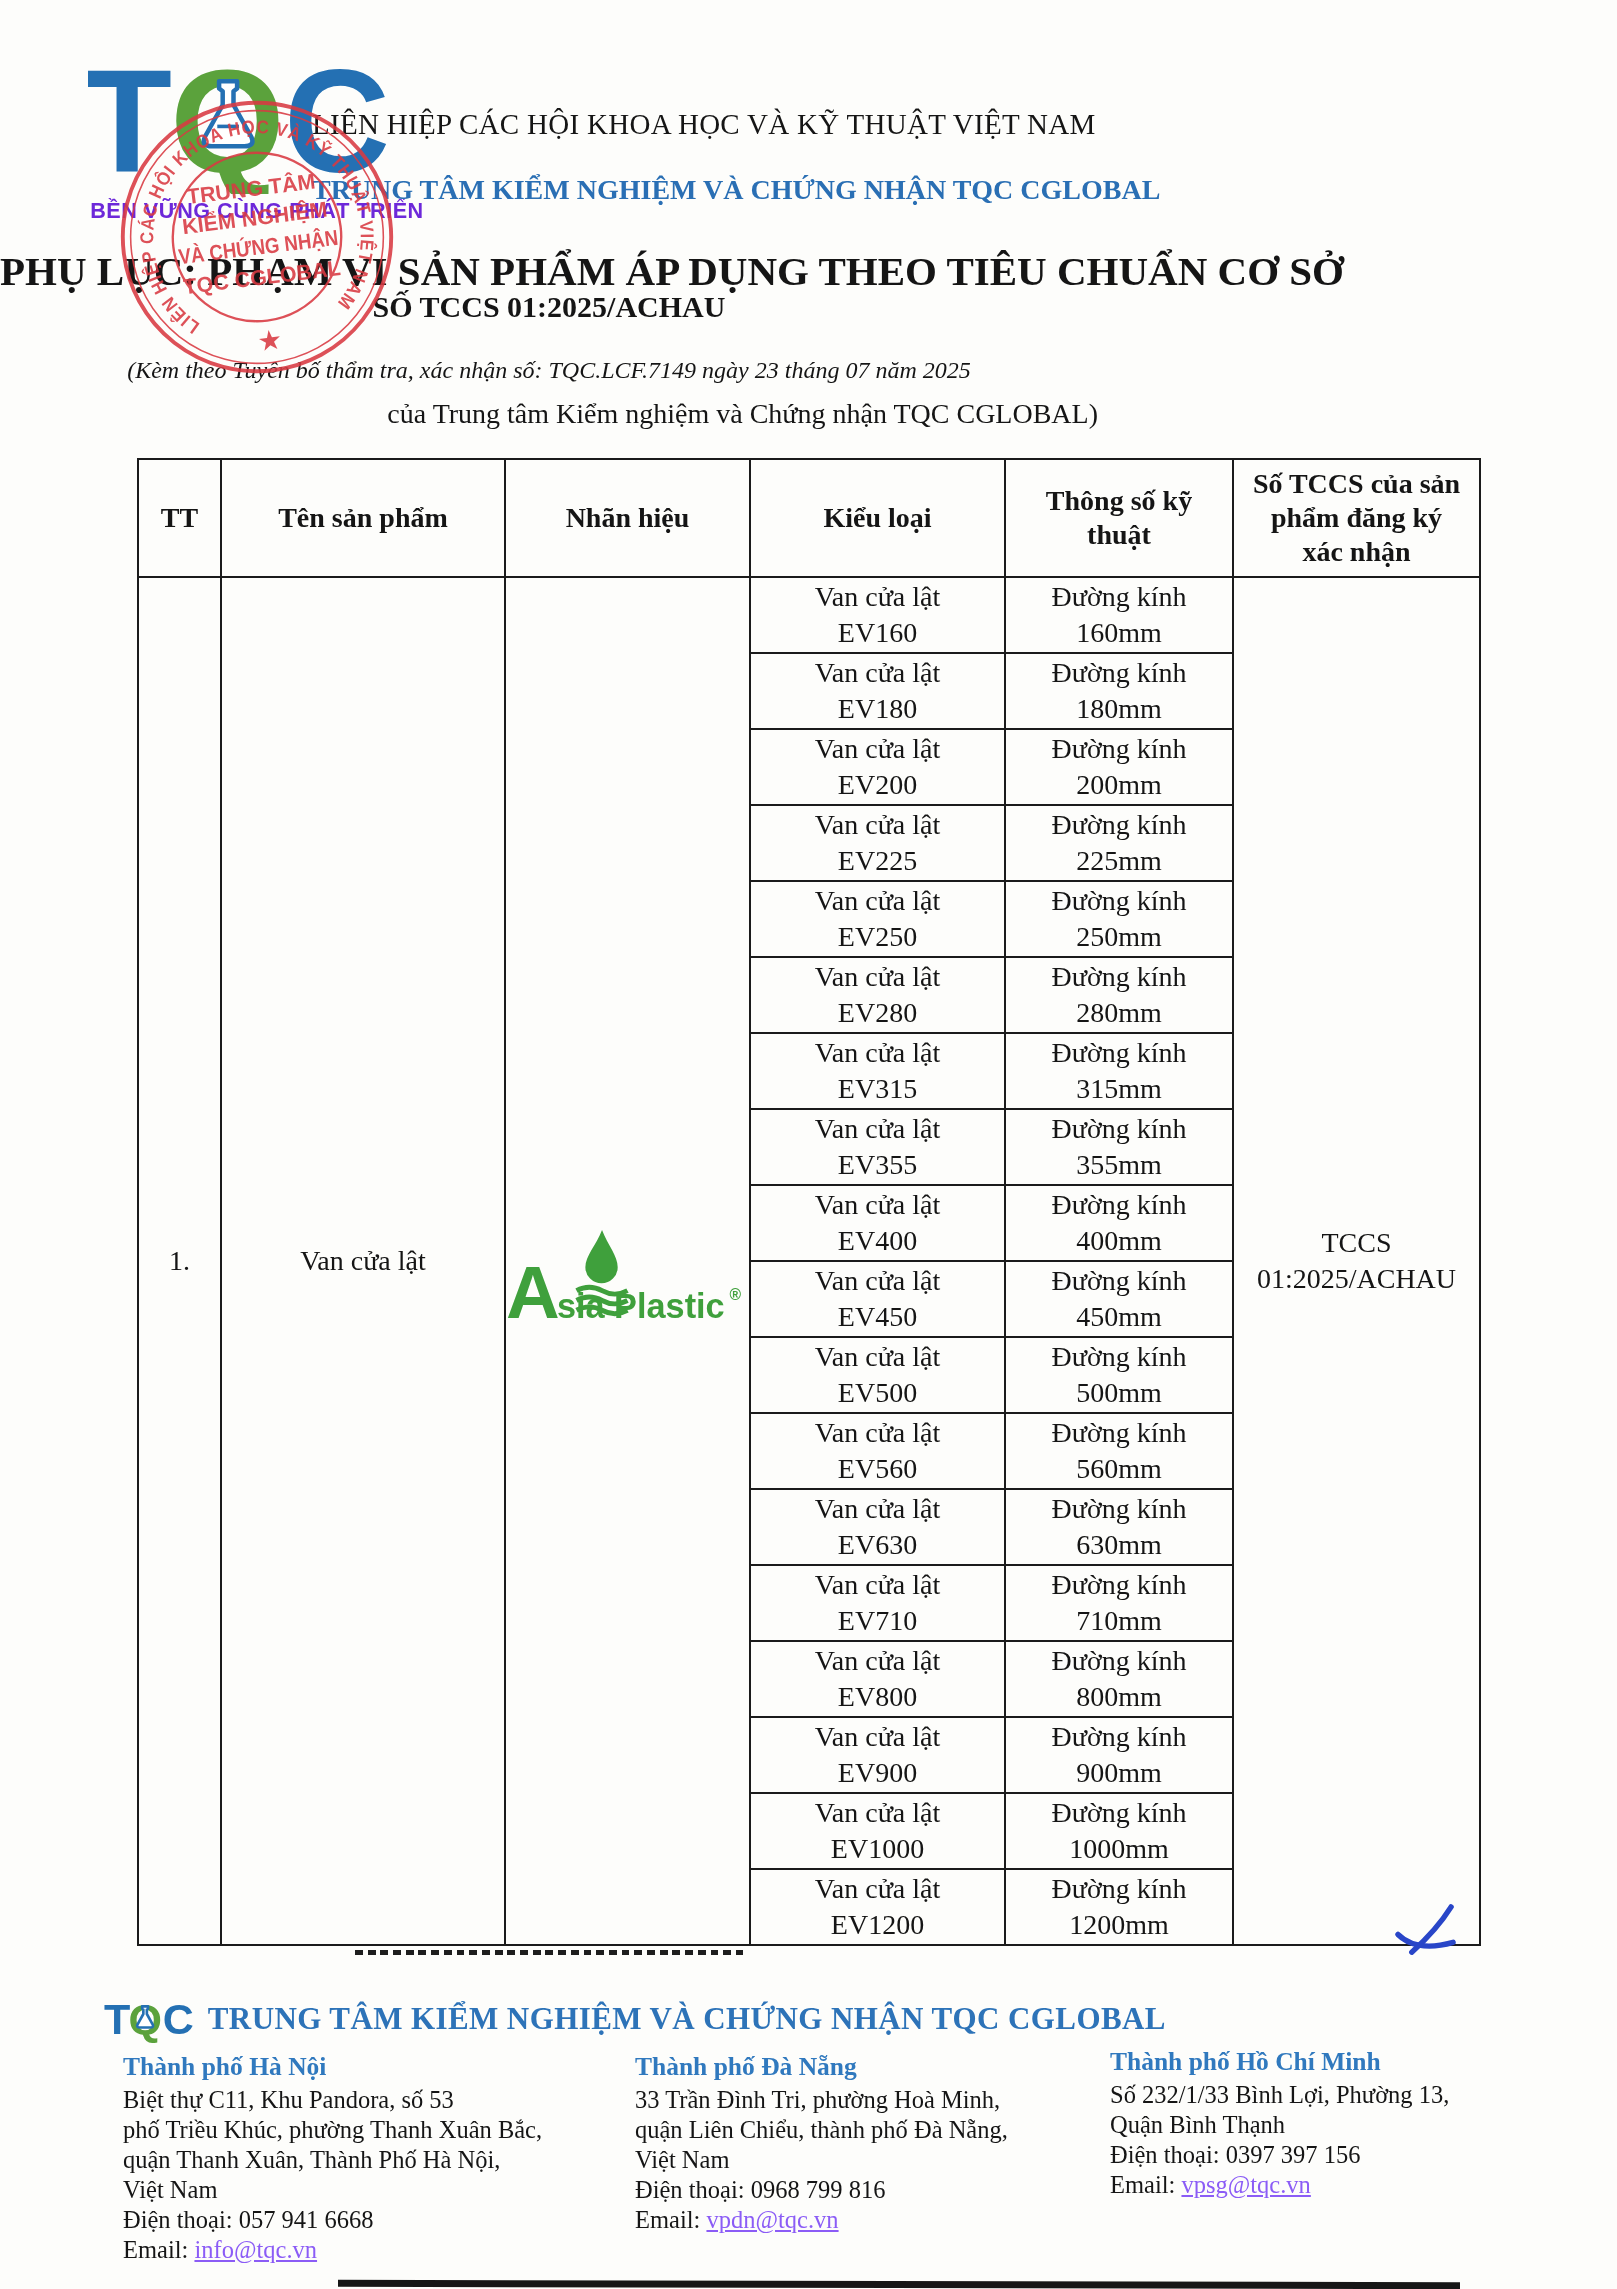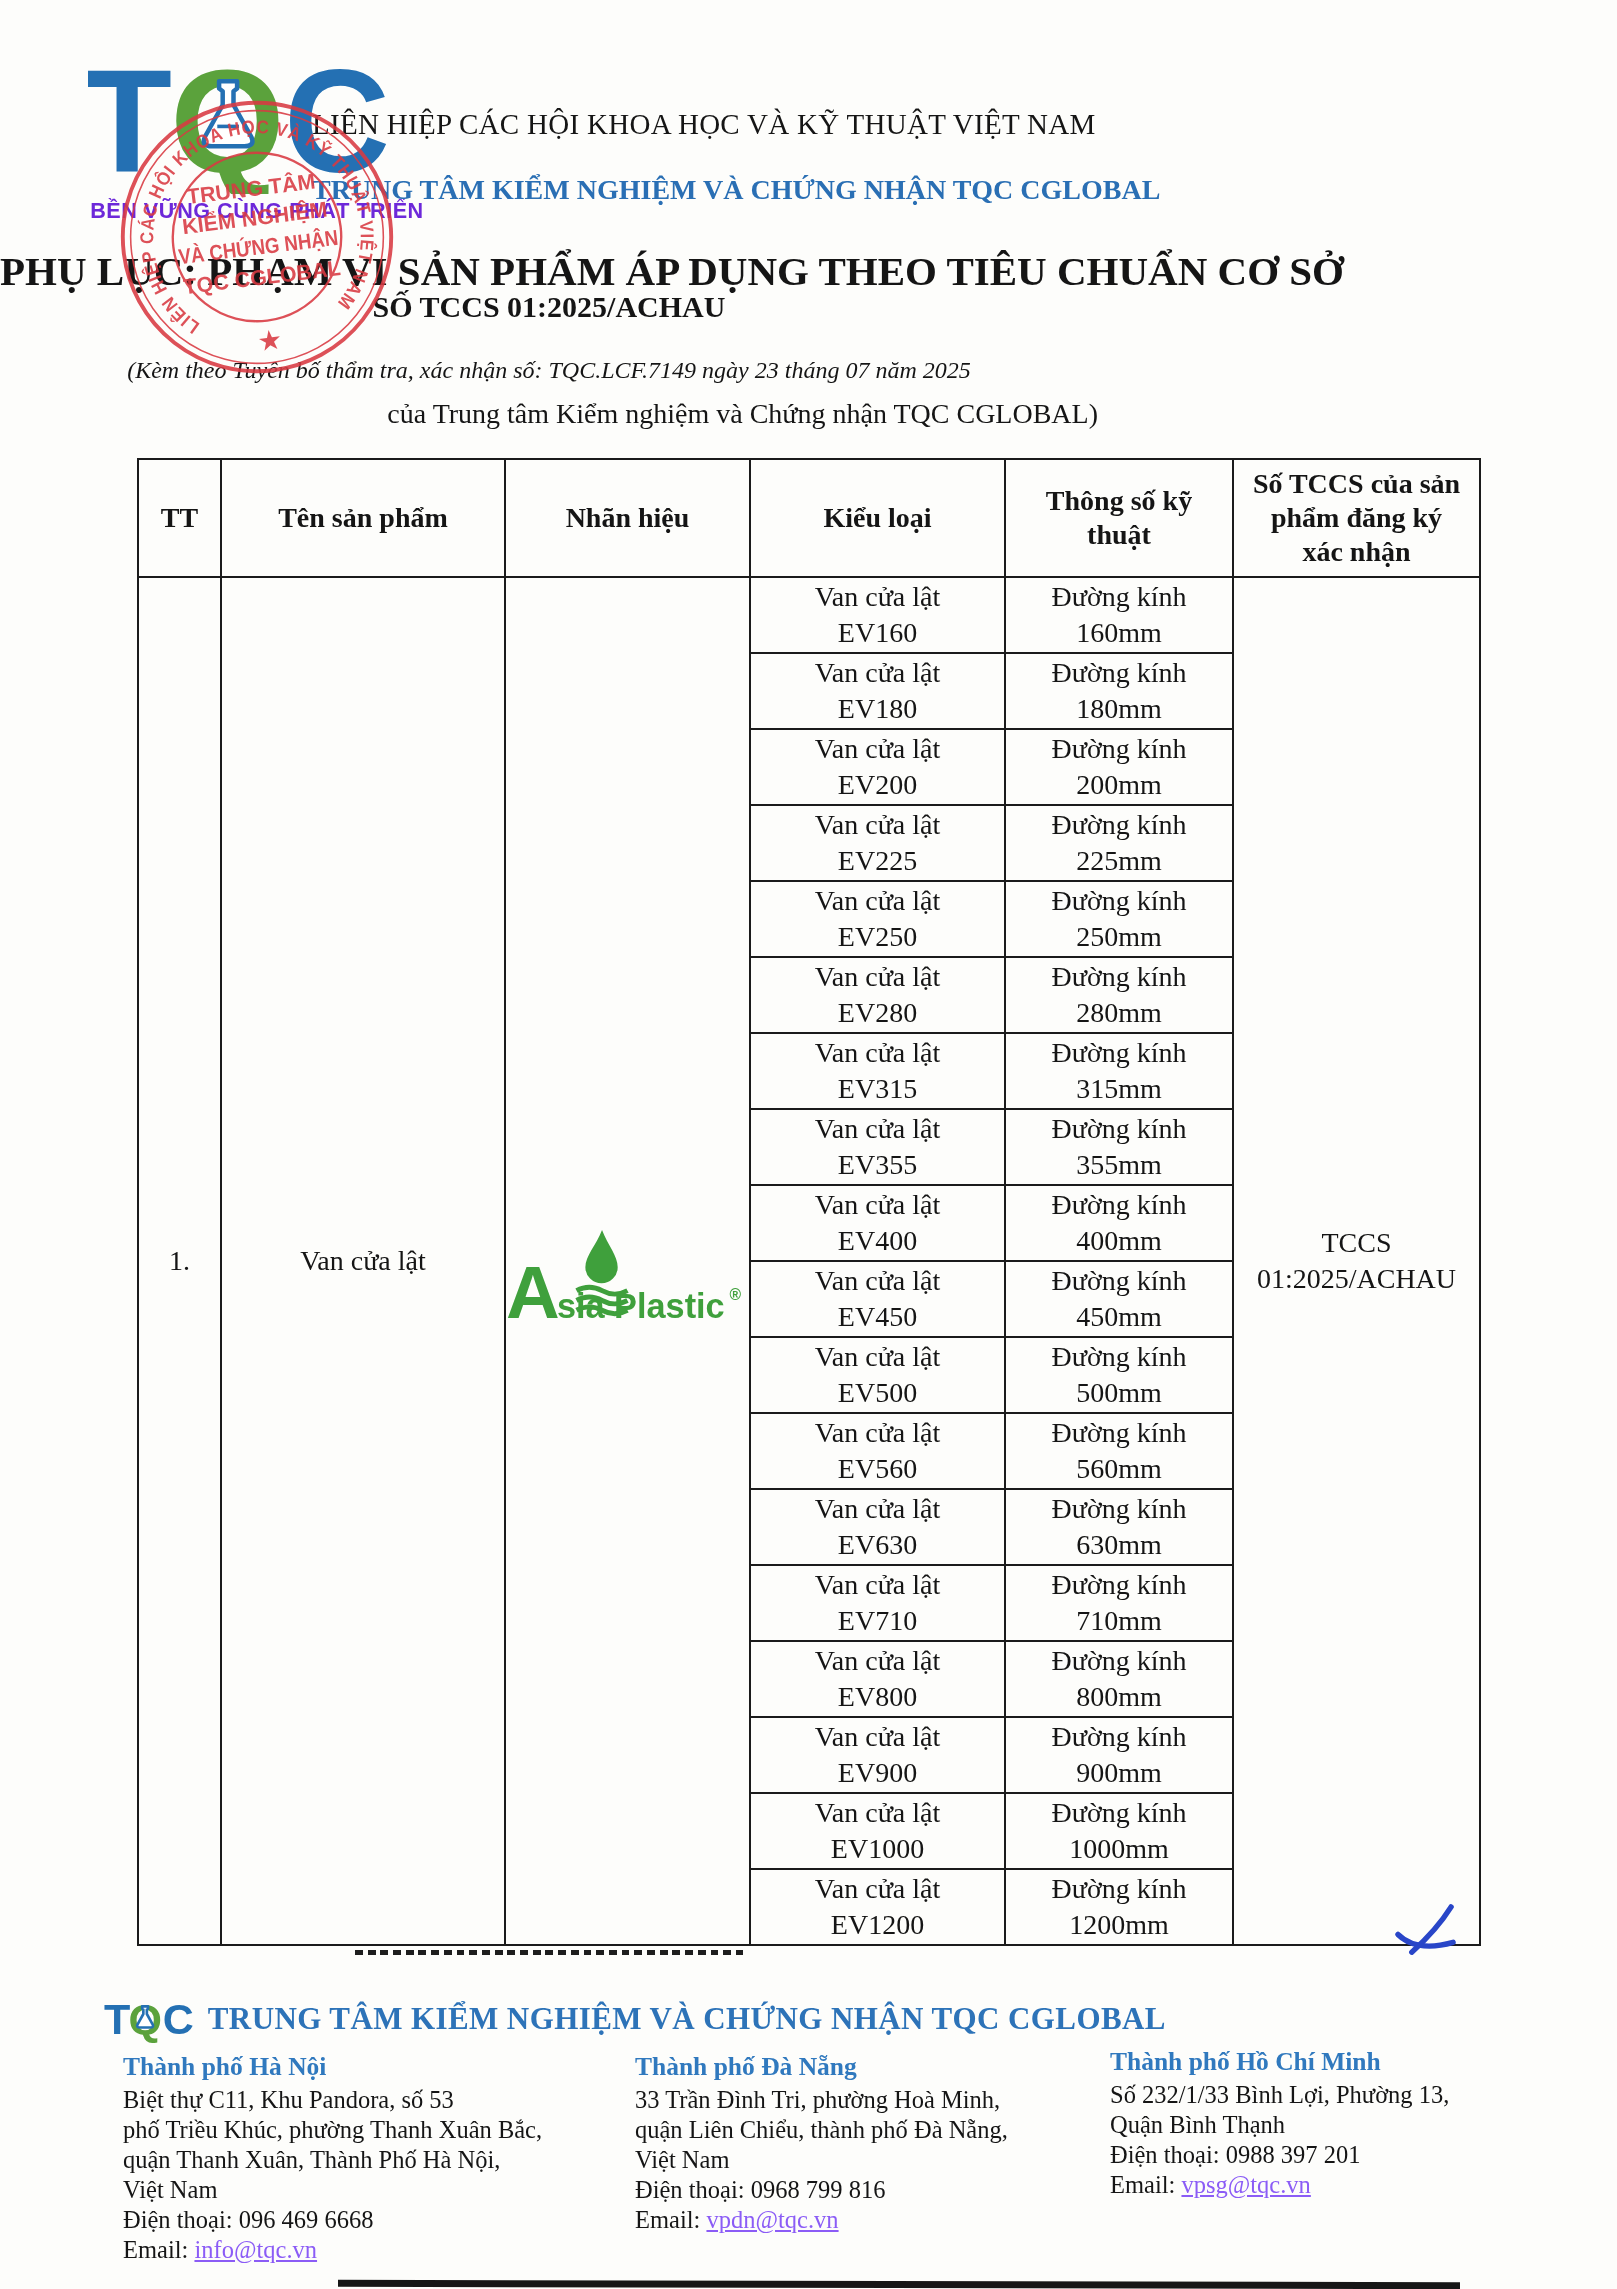--- a/index.html
+++ b/index.html
@@ -279,21 +279,21 @@
     <span class="foot-brand-text">TRUNG TÂM KIỂM NGHIỆM VÀ CHỨNG NHẬN TQC CGLOBAL</span>
   </div>
 
   <div class="office" id="office-hanoi">
     <div class="office-city">Thành phố Hà Nội</div>
     <div>
         <div class="office-line">Biệt thự C11, Khu Pandora, số 53</div>
         <div class="office-line">phố Triều Khúc, phường Thanh Xuân Bắc,</div>
         <div class="office-line">quận Thanh Xuân, Thành Phố Hà Nội,</div>
         <div class="office-line">Việt Nam</div>
-        <div class="office-line">Điện thoại: 096 469 6668</div>
+        <div class="office-line">Điện thoại: 057 941 6668</div>
       </div>
     <div class="office-line">
       <span>Email: </span><a class="email-link">info@tqc.vn</a>
     </div>
   </div>
 
   <div class="office" id="office-danang">
     <div class="office-city">Thành phố Đà Nẵng</div>
     <div>
         <div class="office-line">33 Trần Đình Tri, phường Hoà Minh,</div>
@@ -304,21 +304,21 @@
     <div class="office-line">
       <span>Email: </span><a class="email-link">vpdn@tqc.vn</a>
     </div>
   </div>
 
   <div class="office" id="office-hcmc">
     <div class="office-city">Thành phố Hồ Chí Minh</div>
     <div>
         <div class="office-line">Số 232/1/33 Bình Lợi, Phường 13,</div>
         <div class="office-line">Quận Bình Thạnh</div>
-        <div class="office-line">Điện thoại: 0988 397 201</div>
+        <div class="office-line">Điện thoại: 0397 397 156</div>
       </div>
     <div class="office-line">
       <span>Email: </span><a class="email-link">vpsg@tqc.vn</a>
     </div>
   </div>
 
   <div class="scan-bar"></div>
 </div>
 
 

